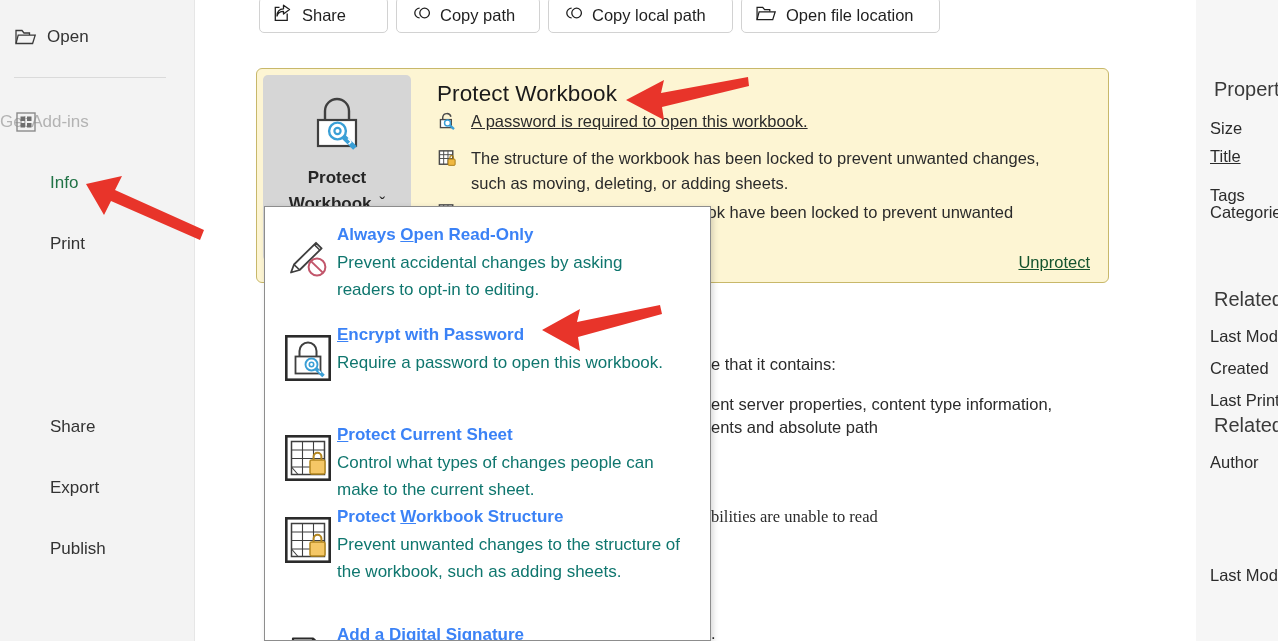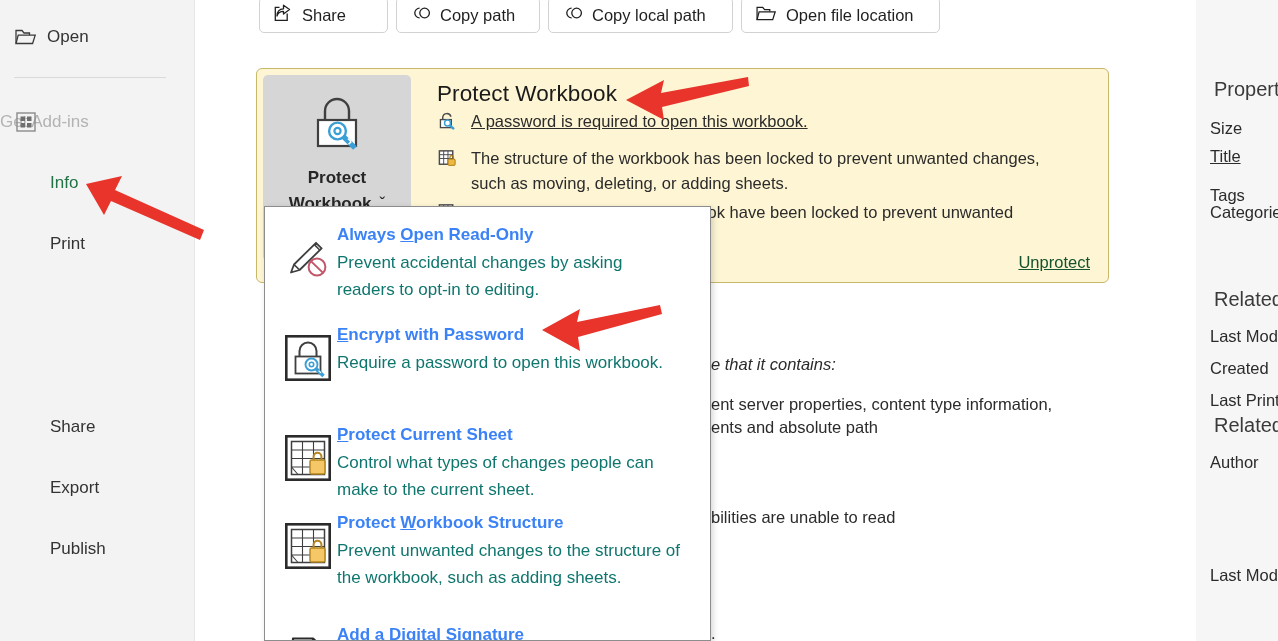--- a/index.html
+++ b/index.html
@@ -290,24 +290,24 @@
   <span>
     <svg width="21" height="17" viewBox="0 0 22 18" fill="none" stroke="#1f1f1f" stroke-width="1.3">
       <path d="M1 15.5V2.5h6l2 2.5h5.5v2"></path>
       <path d="M3.2 7.2h17L17.6 15.5H1z"></path>
     </svg>
   </span>
   <span>Open file location</span>
 </div>
 
 <div id="vrule"></div>
-<div class="body-text" style="left:711px; top:351px;font-style:italic;">e that it contains:</div>
+<div class="body-text" style="left:711px; top:351px;">e that it contains:</div>
 <div class="body-text" style="left:711px; top:391px;">ent server properties, content type information,</div>
 <div class="body-text" style="left:711px; top:414px;">ents and absolute path</div>
-<div class="body-text" style="left:711px; top:504px;">bilities are unable to read</div>
+<div class="body-text" style="left:711px; top:504px;font-family:Liberation Serif, serif;">bilities are unable to read</div>
 <div class="body-text" style="left:690px; top:434px;">n</div>
 <div class="body-text" style="left:681px; top:532px;">re</div>
 <div class="body-text" style="left:711px; top:620px;">.</div>
 
 <div id="protect-panel">
 
   <div id="protect-btn">
     <span>
       <svg width="62" height="60" viewBox="0 0 62 60" fill="none">
         <path d="M19 27V18a12 12 0 0 1 24 0v9" stroke="#3f3f3f" stroke-width="2.4"></path>
@@ -413,21 +413,21 @@
         <rect x="25" y="25" width="15" height="14" rx="1.4" fill="#f5c766" stroke="#b3861f" stroke-width="1.5"></rect>
         <path d="M28.6 25v-3.4a3.9 3.9 0 0 1 7.8 0V25" stroke="#b3861f" stroke-width="2" fill="none"></path>
       </svg>
     </div>
     <div class="mi-text">
       <div class="mi-title"><span></span><u>P</u><span>rotect Current Sheet</span></div>
       <div class="mi-desc">Control what types of changes people can make to the current sheet.</div>
     </div>
   </div>
 
-  <div class="menu-item" style="top:300px;">
+  <div class="menu-item" style="top:294px;">
     <div class="mi-icon">
       <svg width="46" height="46" viewBox="0 0 46 46" fill="none">
         <rect x="1.3" y="1.3" width="43.4" height="43.4" fill="#ffffff" stroke="#2b2b2b" stroke-width="2.6"></rect>
         <rect x="6.5" y="6.5" width="33" height="33" fill="#ffffff" stroke="#3f3f3f" stroke-width="1.5"></rect>
         <path d="M6.5 15h33M6.5 23.5h33M6.5 32h33M17.5 6.5v33M28.5 6.5v33" stroke="#3f3f3f" stroke-width="1.1"></path>
         <path d="M6.5 32 13 39.5" stroke="#3f3f3f" stroke-width="1.1"></path>
         <rect x="25" y="25" width="15" height="14" rx="1.4" fill="#f5c766" stroke="#b3861f" stroke-width="1.5"></rect>
         <path d="M28.6 25v-3.4a3.9 3.9 0 0 1 7.8 0V25" stroke="#b3861f" stroke-width="2" fill="none"></path>
       </svg>
     </div>

